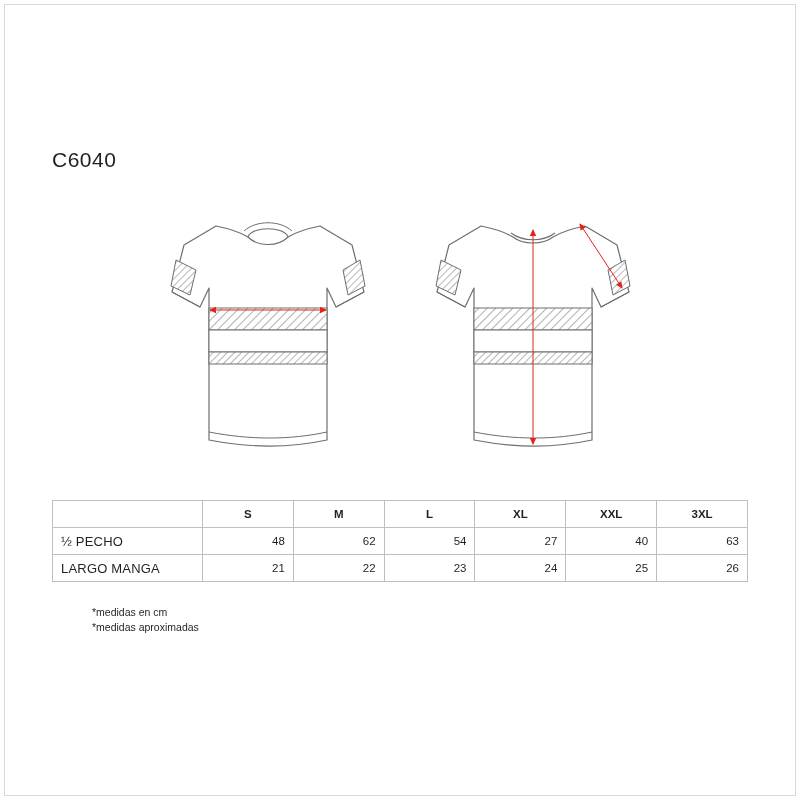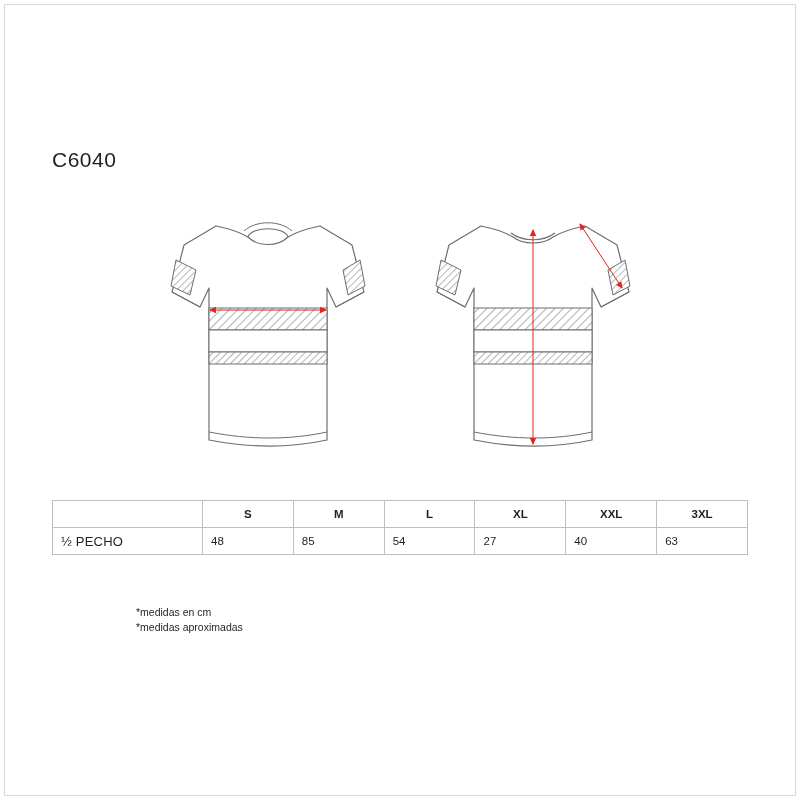--- a/index.html
+++ b/index.html
@@ -71,31 +71,31 @@
   }
   table.size-table thead th.corner {
     border-left: 1px solid #bfbfbf;
   }
   table.size-table tbody td.rowlabel {
     text-align: left;
     font-size: 13px;
     letter-spacing: 0.2px;
   }
   table.size-table tbody td.val {
-    text-align: left;
+    text-align: right;
   }
   .notes {
     position: absolute;
     left: 92px;
     top: 605px;
     font-size: 10.5px;
     line-height: 15px;
     color: #231f20;
   }
-  .notes div { white-space: pre; margin-left: 44px; }
+  .notes div { white-space: pre; }
 </style>
 </head>
 <body>
 
 <div class="page">
 
   <div class="frame"></div>
 
   <div class="title">C6040</div>
 
@@ -201,26 +201,35 @@
           <th>L</th>
           <th>XL</th>
           <th>XXL</th>
           <th>3XL</th>
         </tr>
       </thead>
       <tbody>
         <tr>
           <td class="rowlabel">½  PECHO</td>
           <td class="val">48</td>
-          <td class="val">85</td>
+          <td class="val">62</td>
           <td class="val">54</td>
           <td class="val">27</td>
           <td class="val">40</td>
           <td class="val">63</td>
         </tr>
+        <tr>
+          <td class="rowlabel">LARGO MANGA</td>
+          <td class="val">21</td>
+          <td class="val">22</td>
+          <td class="val">23</td>
+          <td class="val">24</td>
+          <td class="val">25</td>
+          <td class="val">26</td>
+        </tr>
       </tbody>
     </table>
   </div>
 
   <div class="notes">
     <div>*medidas en cm</div>
     <div>*medidas aproximadas</div>
   </div>
 
 </div>

